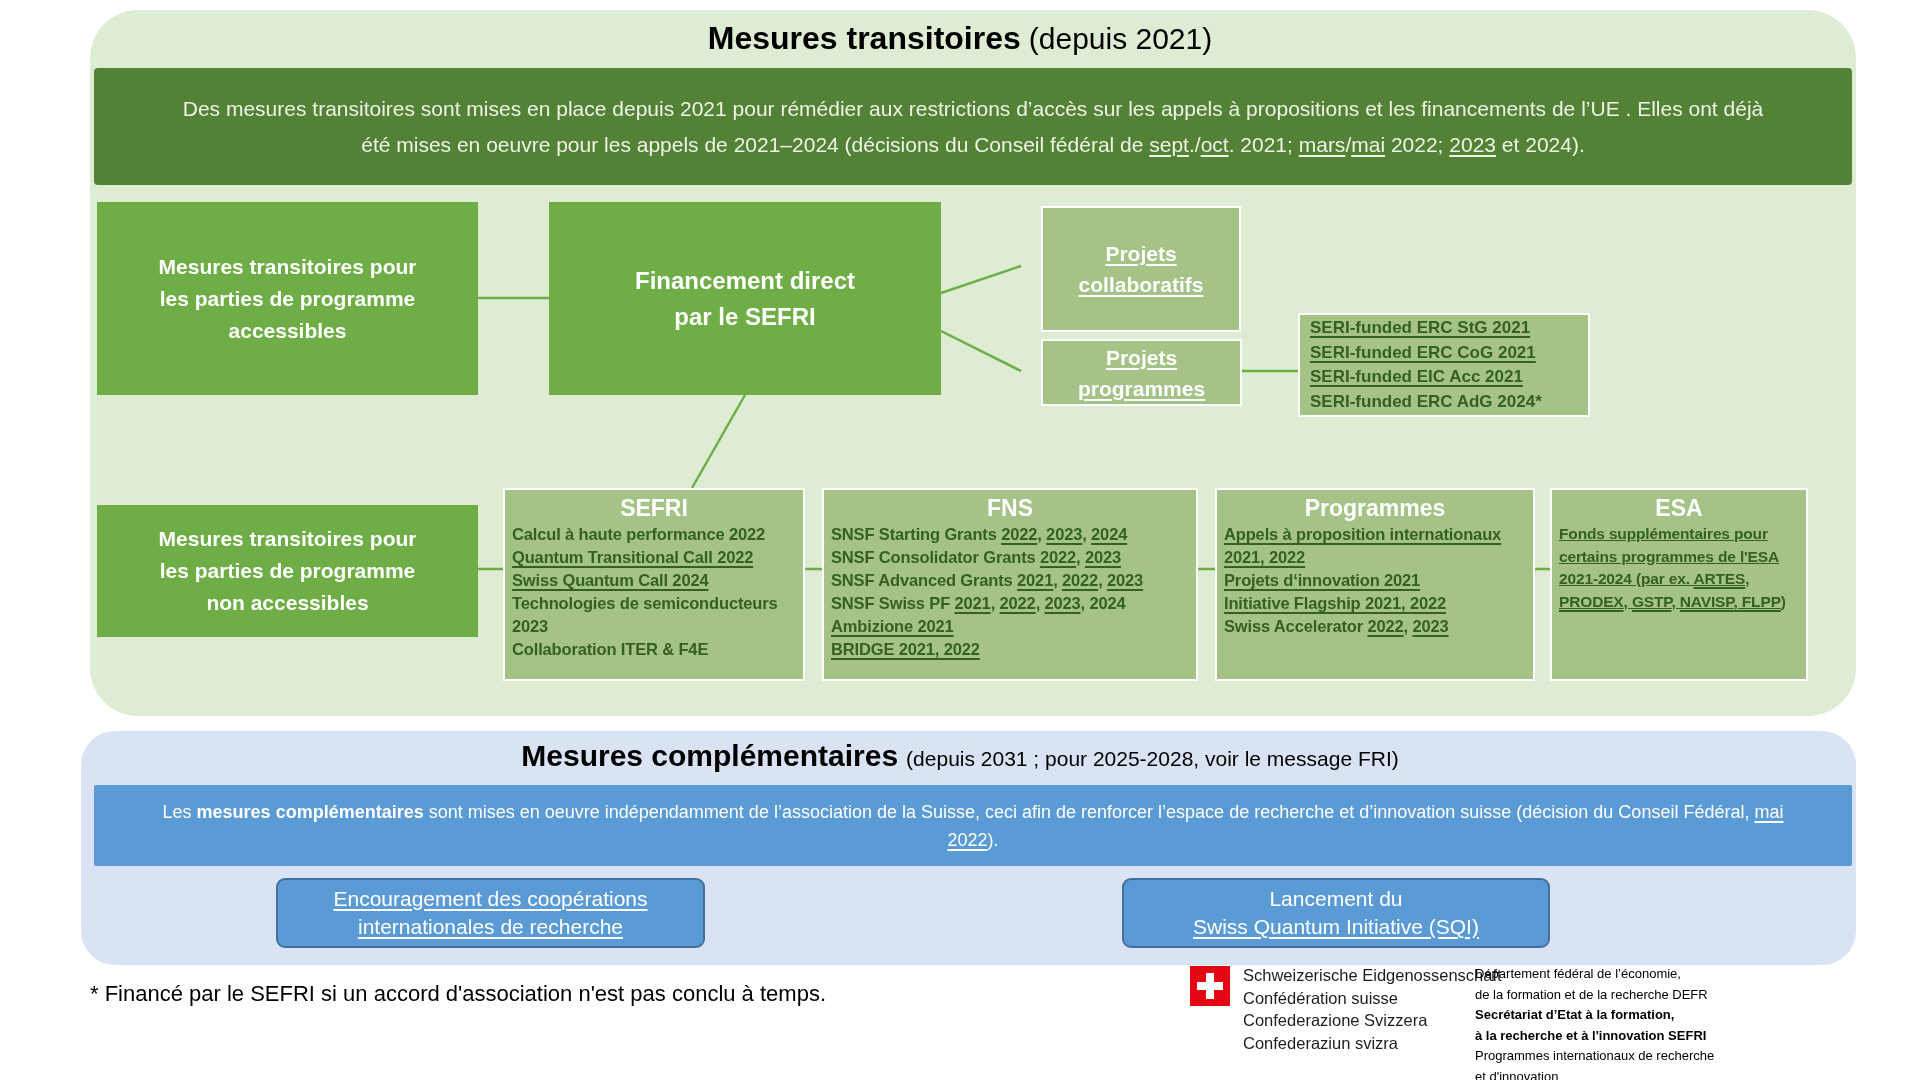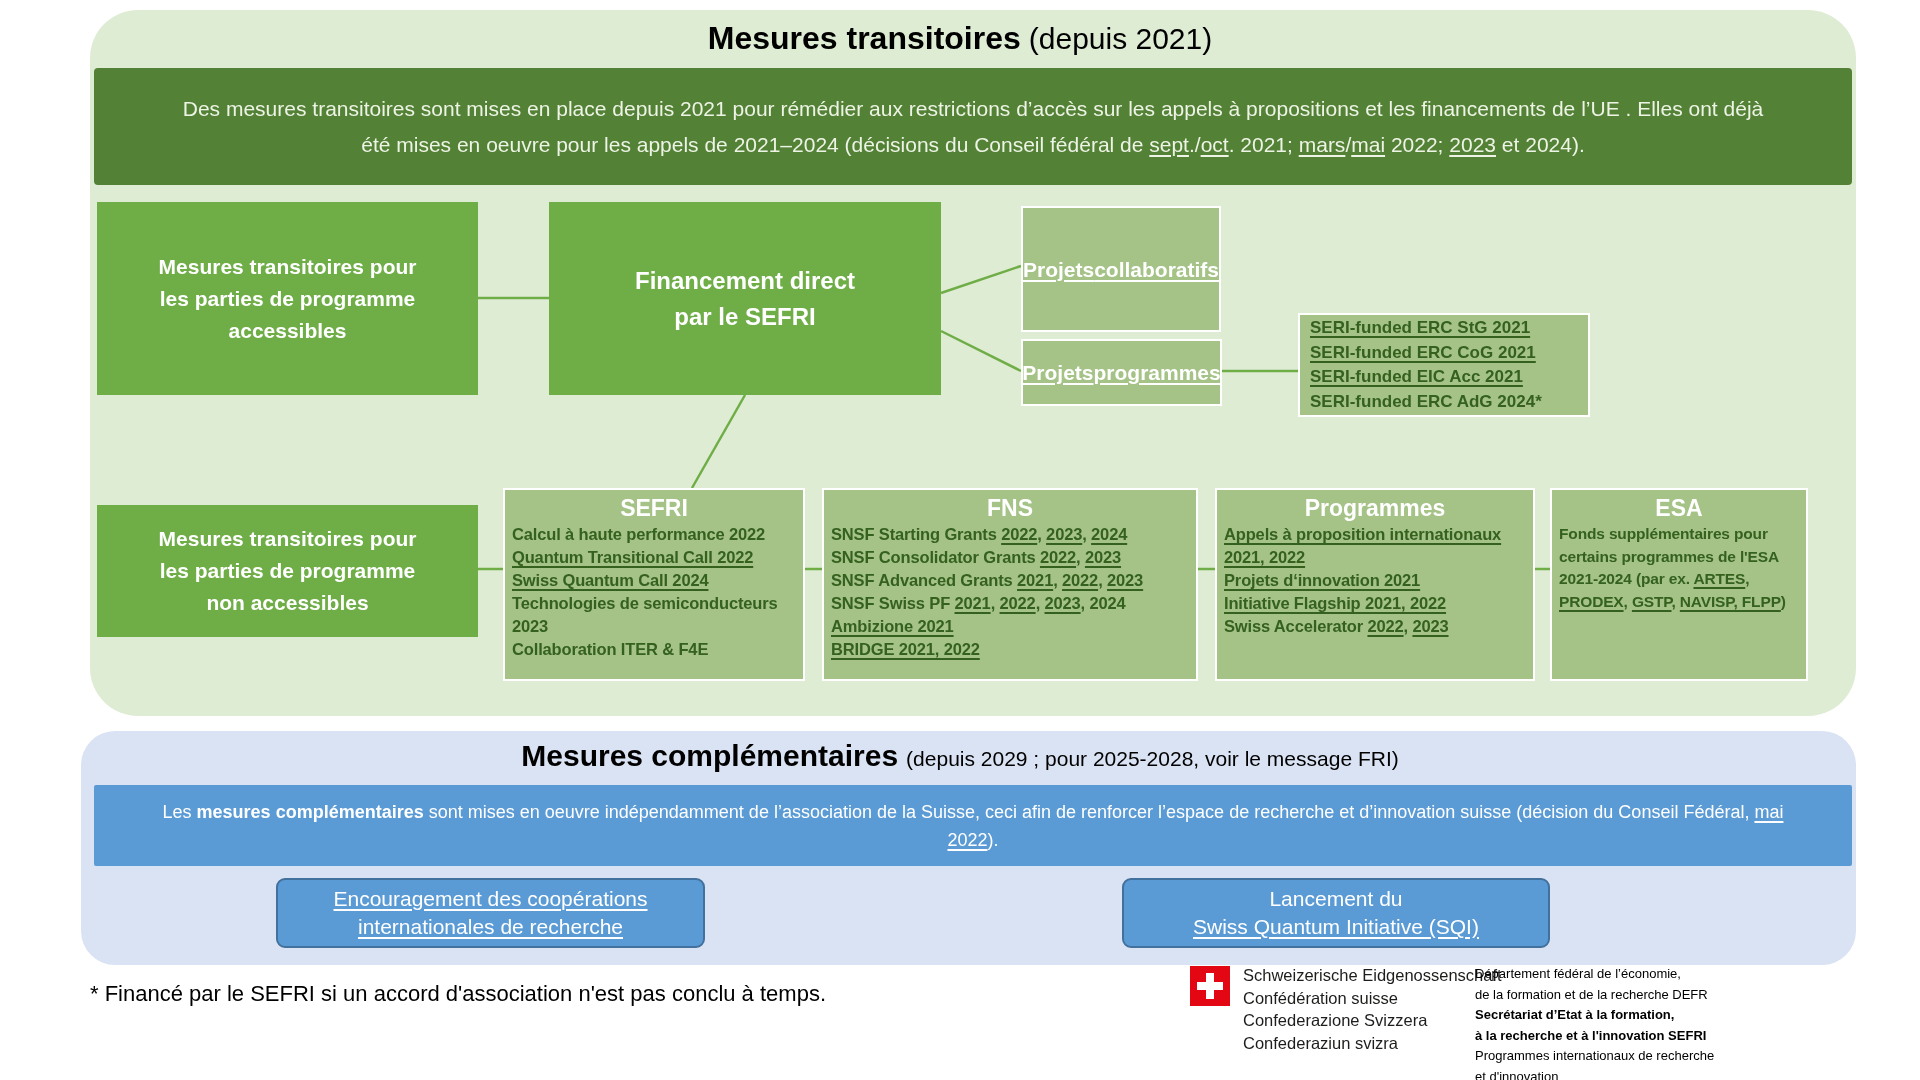--- a/index.html
+++ b/index.html
@@ -29,29 +29,29 @@
     display:flex;align-items:center;justify-content:center;text-align:center;
     font-size:18px;line-height:28px;box-sizing:border-box;padding:0 60px;border-radius:2px;
   }
   
   .gbox{background:#6fad47;color:#fff;font-weight:bold;text-align:center;
     display:flex;flex-direction:column;align-items:center;justify-content:center;box-sizing:border-box;}
   .gbox .line{font-size:21px;line-height:32px;}
   .gbox-big .line{font-size:24px;line-height:36px;}
   
   .lbox{background:#a5c387;border:2.5px solid #fff;box-sizing:border-box;color:#fff;}
-  .center-flex{display:flex;flex-direction:row;align-items:center;justify-content:center;text-align:center;}
+  .center-flex{display:flex;flex-direction:column;align-items:center;justify-content:center;text-align:center;margin-left:20px;}
   .projets .line{font-size:21px;line-height:31px;font-weight:bold;}
   .seri-list{padding:4px 10px;display:flex;flex-direction:column;justify-content:center;}
   .seri-list div{font-size:17px;line-height:24.5px;font-weight:bold;color:#35611f;white-space:nowrap;}
   
   .agency{padding:3px 7px;}
   .agency-title{text-align:center;color:#fff;font-weight:bold;font-size:23px;line-height:30px;}
   .agency-items div{font-size:16.5px;line-height:23px;font-weight:bold;color:#35611f;letter-spacing:-0.15px;}
-  .agency-esa .agency-items div{font-size:15.5px;line-height:22.5px;}
+  .agency-esa .agency-items div{font-size:15.5px;line-height:22.5px;text-decoration:underline;}
   
   .u{text-decoration:underline;text-underline-offset:3px;text-decoration-thickness:1.5px;}
   .b{font-weight:bold;}
   
   .blue-btn{
     background:#5b9bd5;border:2px solid #41719c;border-radius:9px;color:#fff;
     display:flex;flex-direction:column;align-items:center;justify-content:center;
     text-align:center;box-sizing:border-box;cursor:pointer;
   }
   .blue-btn .line{font-size:21px;line-height:28px;}
@@ -165,21 +165,21 @@
   <div class="abs lbox agency agency-esa z2" style="left:1550px;top:488px;width:258px;height:193px;">
     <div class="agency-title">ESA</div>
     <div class="agency-items">
         <div class="line"><span>Fonds supplémentaires pour certains programmes de l'ESA 2021-2024 (par ex. </span><span class="u">ARTES</span><span>, </span><span class="u">PRODEX</span><span>, </span><span class="u">GSTP</span><span>, </span><span class="u">NAVISP, FLPP</span><span>)</span></div>
       </div>
   </div>
 
   <div class="abs blue-panel z0"></div>
 
   <div class="abs sec-title2 z2">
-    <span class="t-main">Mesures complémentaires</span><span class="t-suffix">(depuis 2029 ; pour 2025-2028, voir le message FRI)</span>
+    <span class="t-main">Mesures complémentaires</span><span class="t-suffix">(depuis 2031 ; pour 2025-2028, voir le message FRI)</span>
   </div>
 
   <div class="abs blue-banner z2">
       <span><span>Les </span><span class="b">mesures complémentaires</span><span> sont mises en oeuvre indépendamment de l’association de la Suisse, ceci afin de renforcer l’espace de recherche et d’innovation suisse (décision du Conseil Fédéral, </span><span class="u">mai 2022</span><span>).</span></span>
     </div>
 
   <div class="abs blue-btn z2" style="left:1122px;top:878px;width:428px;height:70px;">
       <div class="line"><span>Lancement du</span></div>
       <div class="line"><span class="u">Swiss Quantum Initiative (SQI)</span></div>
     </div>

